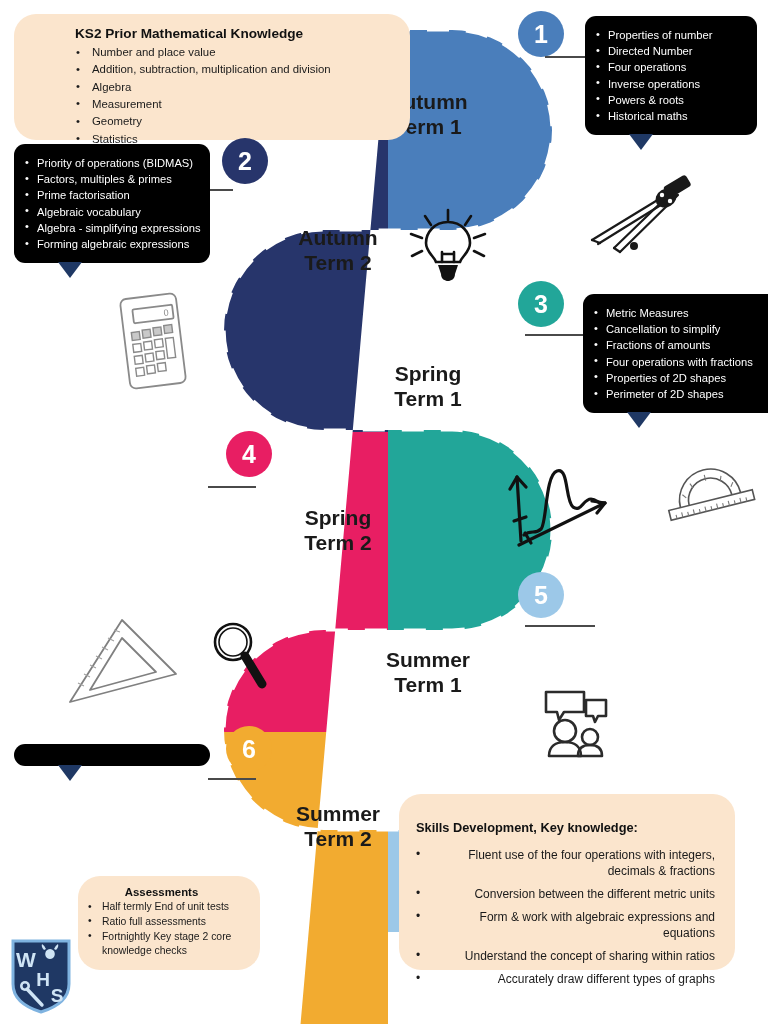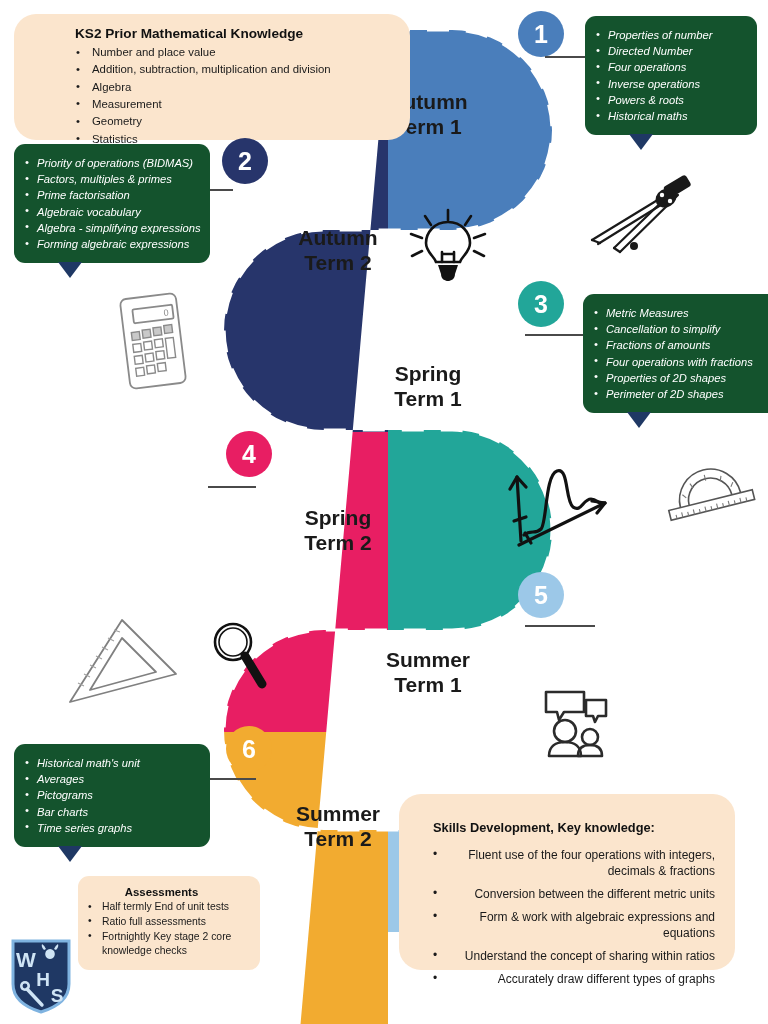--- a/index.html
+++ b/index.html
@@ -42,25 +42,24 @@
   
   .connector {
     position: absolute;
     height: 1.6px;
     background: #4a4a4a;
   }
 
   
   .callout {
     position: absolute;
-    background: #14532d;
+    background: #000000;
     border-radius: 11px;
     padding: 11px 13px 11px 11px;
     color: #ffffff;
-    font-style: italic;
   }
   .callout ul { list-style: none; }
   .callout li {
     font-size: 11.2px;
     line-height: 1.45;
     padding-left: 12px;
     position: relative;
     white-space: nowrap;
   }
   .callout li::before {
@@ -101,27 +100,27 @@
     left: 0;
   }
 
   
   #ks2-panel { left: 14px; top: 14px; width: 396px; height: 126px; padding: 12px 0 0 62px; }
   #ks2-panel h2 { margin-left: -1px; margin-bottom: 3px; font-size: 13.6px; }
   #ks2-panel li { font-size: 11.4px; line-height: 1.52; padding-left: 16px; }
   #ks2-panel li::before { top: -0.5px; }
 
   
-  #skills-panel { left: 399px; top: 794px; width: 336px; height: 176px; padding: 26px 20px 0 34px; }
+  #skills-panel { left: 399px; top: 794px; width: 336px; height: 176px; padding: 26px 20px 0 17px; }
   #skills-panel h2 { font-size: 12.8px; margin-bottom: 13px; }
   #skills-panel li { font-size: 12px; line-height: 1.33; padding-left: 27px; margin-bottom: 7px; text-align: right; }
   #skills-panel li::before { top: -1px; }
 
   
-  #assess-panel { left: 78px; top: 876px; width: 182px; height: 94px; padding: 10px 25px 0 10px; border-radius: 11px; }
+  #assess-panel { left: 78px; top: 876px; width: 182px; height: 94px; padding: 10px 25px 0 10px; }
   #assess-panel h2 { font-size: 11.4px; text-align: center; margin-bottom: 2px; }
   #assess-panel li { font-size: 10.4px; line-height: 1.42; padding-left: 14px; }
   #assess-panel li::before { top: -0.5px; }
 
   
   .deco { position: absolute; }
 
   
   #whs-logo { position: absolute; left: 10px; top: 938px; width: 62px; height: 76px; }
 </style>
@@ -245,27 +244,20 @@
 
   <div class="badge" style="left:226px; top:431px; background:#e81e63;">4</div>
   <div class="connector" style="left:208px; top:486px; width:48px;"></div>
 
   <div class="badge" style="left:518px; top:572px; background:#9cc8e8;">5</div>
   <div class="connector" style="left:525px; top:625px; width:70px;"></div>
 
   <div class="badge" style="left:226px; top:726px; background:#f2ab30;">6</div>
   <div class="connector" style="left:208px; top:778px; width:48px;"></div>
   <div class="callout" style="left:14px; top:744px; width:196px;">
-    <ul>
-      <li>Historical math's unit</li>
-      <li>Averages</li>
-      <li>Pictograms</li>
-      <li>Bar charts</li>
-      <li>Time series graphs</li>
-    </ul>
     <div class="tail" style="left:44px;"></div>
   </div>
 
   <div class="cream" id="skills-panel">
     <h2>Skills Development, Key knowledge:</h2>
     <ul>
       <li>Fluent use of the four operations with integers, decimals &amp; fractions</li>
       <li>Conversion between the different metric units</li>
       <li>Form &amp; work with algebraic expressions and equations</li>
       <li>Understand the concept of sharing within ratios</li>

